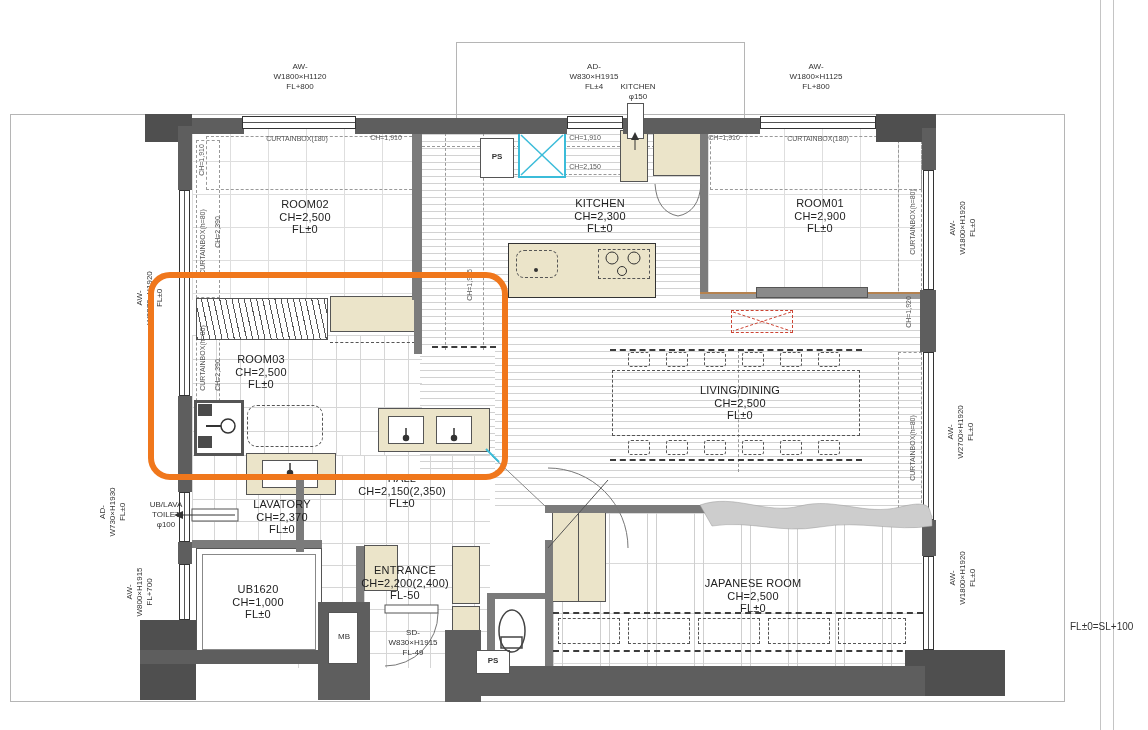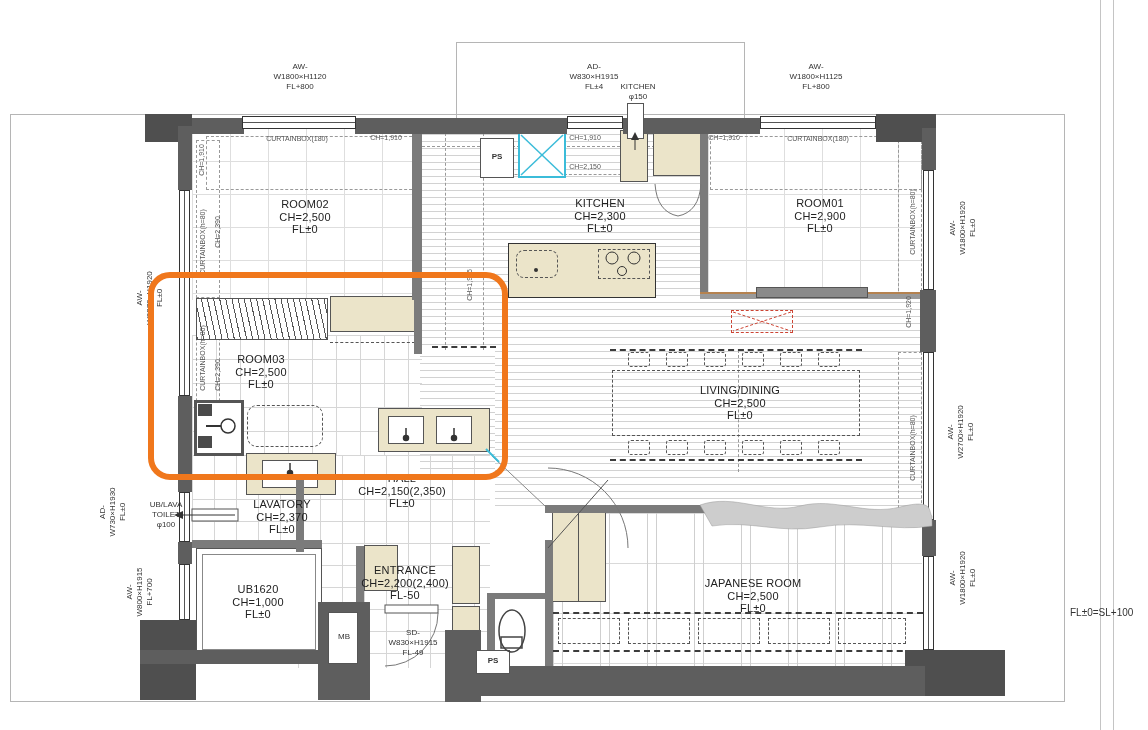--- a/index.html
+++ b/index.html
@@ -333,17 +333,17 @@
   <div class="lb t7 rot" style="left:203px;top:358px">CURTAINBOX(h=80)</div>
   <div class="lb t7 rot" style="left:218px;top:375px">CH=2,390</div>
   <div class="lb t7 rot" style="left:470px;top:285px">CH=1,975</div>
   <div class="lb t7 rot" style="left:913px;top:222px">CURTAINBOX(h=80)</div>
   <div class="lb t7 rot" style="left:909px;top:312px">CH=1,920</div>
   <div class="lb t7 rot" style="left:913px;top:448px">CURTAINBOX(h=80)</div>
 
   <div class="lb" style="left:497px;top:152px;font-weight:bold">PS</div>
   <div class="lb" style="left:493px;top:656px;font-weight:bold">PS</div>
   <div class="lb" style="left:344px;top:632px">MB</div>
-  <div class="lb noc" style="left:1070px;top:608px;font-size:10px">FL±0=SL+100</div>
+  <div class="lb noc" style="left:1070px;top:622px;font-size:10px">FL±0=SL+100</div>
 
   <div id="hl" style="left:148px;top:272px;width:360px;height:208px"></div>
 
 </div>
 
 </body></html>

